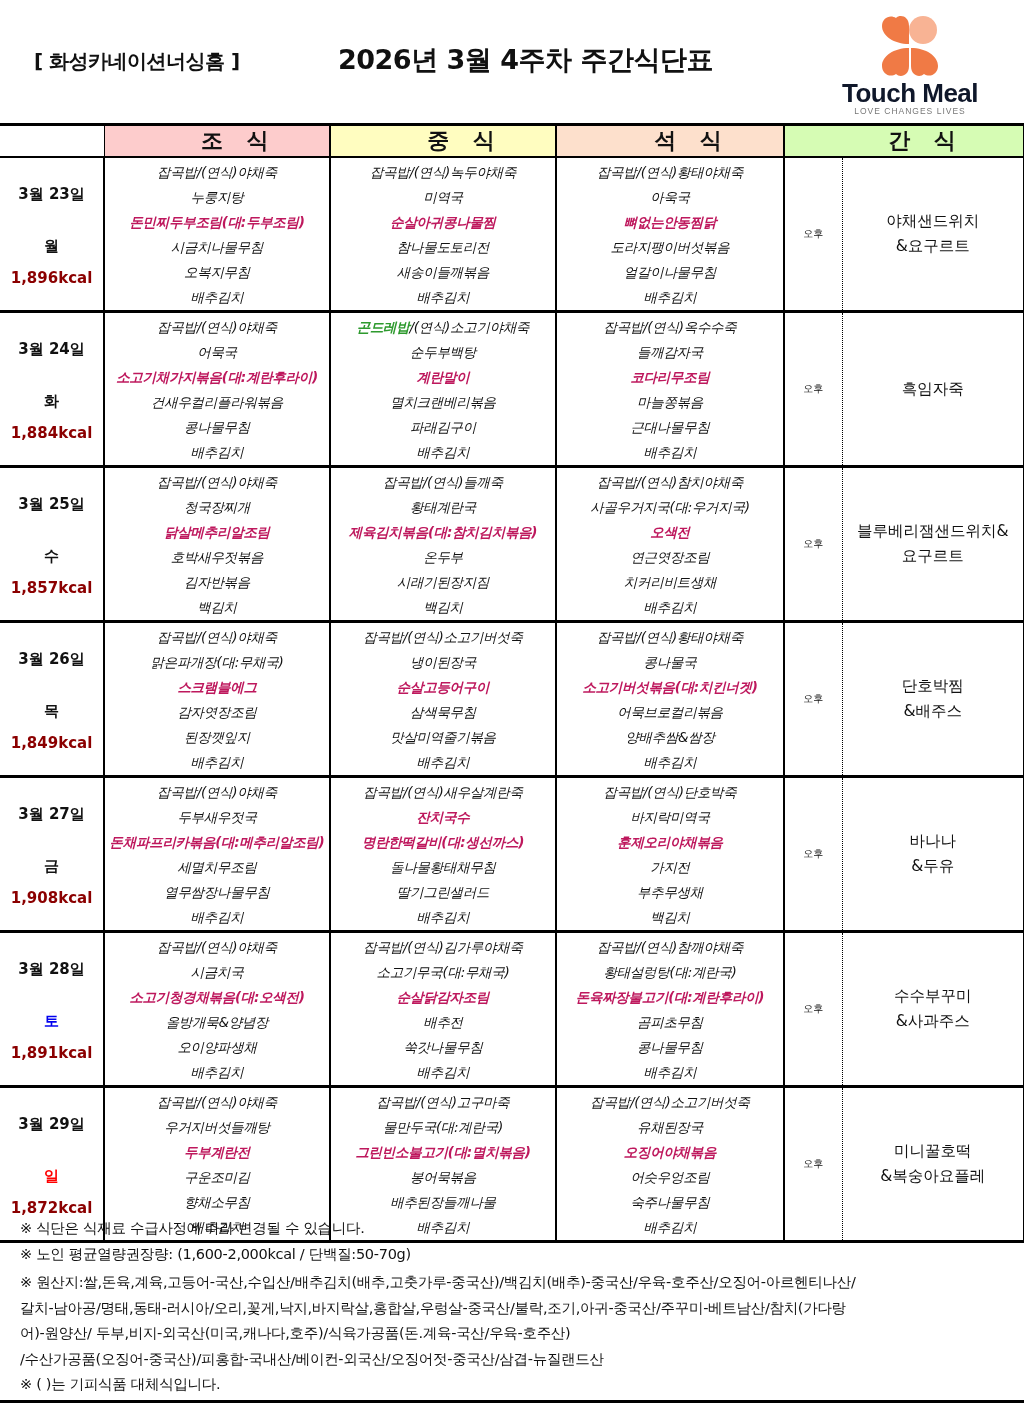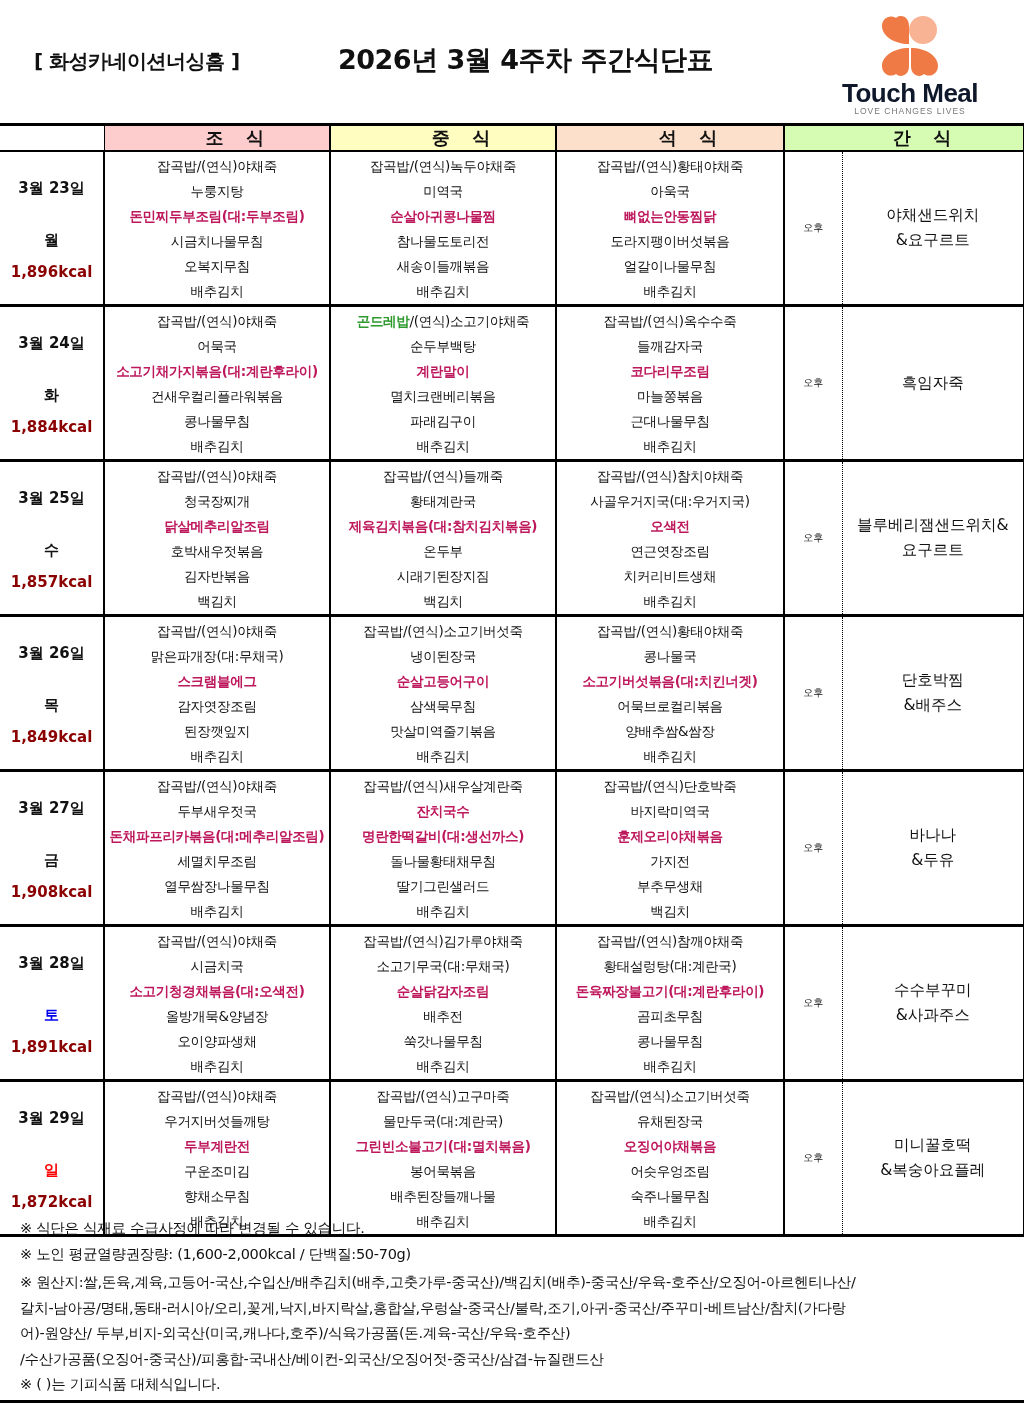--- a/index.html
+++ b/index.html
@@ -6,37 +6,37 @@
   body { width: 1024px; height: 1406px; background: #ffffff; font-family: "DejaVu Sans", sans-serif; color: #111; position: relative; overflow: hidden; }
   .header { position: absolute; left: 0; top: 0; width: 1024px; height: 122px; }
   .facility { position: absolute; left: 34px; top: 48px; font-size: 20px; font-weight: bold; letter-spacing: -0.5px; }
   .title { position: absolute; left: 338px; top: 42px; font-size: 27px; font-weight: bold; letter-spacing: -0.5px; }
   .logo { position: absolute; left: 824px; top: 14px; width: 170px; height: 104px; }
   .logo-text { position: absolute; left: 4px; top: 64px; width: 164px; text-align: center; font-family: "Liberation Sans", sans-serif; font-weight: bold; font-size: 26px; color: #0f172a; letter-spacing: -0.5px; }
   .logo-tag { position: absolute; left: 4px; top: 92px; width: 164px; text-align: center; font-family: "Liberation Sans", sans-serif; font-size: 8.5px; color: #777; letter-spacing: 1px; }
 
   table.menu { position: absolute; left: 0; top: 123px; width: 1024px; border-collapse: collapse; table-layout: fixed; }
   table.menu td, table.menu th { text-align: center; vertical-align: middle; }
-  .hrow th { height: 24px; font-size: 18px; font-weight: bold; border-top: 3px solid #000; border-bottom: 2px solid #000; letter-spacing: 8px; padding-left: 44px; }
+  .hrow th { height: 24px; font-size: 22px; font-weight: bold; border-top: 3px solid #000; border-bottom: 2px solid #000; letter-spacing: 8px; padding-left: 44px; }
   .hrow th.blank { border-left: none; }
   .hrow th.bf { background: #fdcccc; border-left: 1px solid #000; border-right: 2px solid #000; }
   .hrow th.ln { background: #fffdc0; border-right: 2px solid #000; }
   .hrow th.dn { background: #fde0cc; border-right: 2px solid #000; }
   .hrow th.sn { background: #d6fcb4; border-right: 2px solid #000; }
 
   .day td { border-bottom: 3px solid #000; }
   td.date-cell { border-right: 2px solid #000; padding: 0; height: 151px; }
   .date-inner { position: relative; height: 151px; }
   .date-label { position: absolute; left: 0; right: 0; top: 26px; font-size: 15px; font-weight: bold; }
   .weekday { position: absolute; left: 0; right: 0; top: 78px; font-size: 15px; font-weight: bold; }
   .kcal { position: absolute; left: 0; right: 0; top: 102px; font-size: 15px; font-weight: bold; color: #8b0000; margin-top: 8px; }
   .wk-sat { color: #0000ee; }
   .wk-sun { color: #ff0000; }
 
-  td.meal { border-right: 2px solid #000; padding: 2px 0 0 0; }
+  td.meal { border-right: 2px solid #000; padding: 2px 0 0 0; font-style: italic; }
   .meal div { height: 25px; line-height: 25px; font-size: 13.5px; white-space: nowrap; letter-spacing: -0.3px; }
   .meal div.hl { color: #be185d; font-weight: bold; }
   td.snack-time { border-right: 1px dotted #000; font-size: 10px; }
   td.snack { border-right: 2px solid #000; font-size: 15.5px; line-height: 25px; }
 
   .notes { position: absolute; left: 4px; top: 1216px; width: 1016px; font-size: 14.5px; line-height: 25.5px; letter-spacing: -0.3px; margin-left: 16px; }
   .notes .gap { margin-top: 3px; }
   .bottom-line { position: absolute; left: 0; top: 1400px; width: 1024px; height: 3px; background: #000; }
 </style>
 </head>

